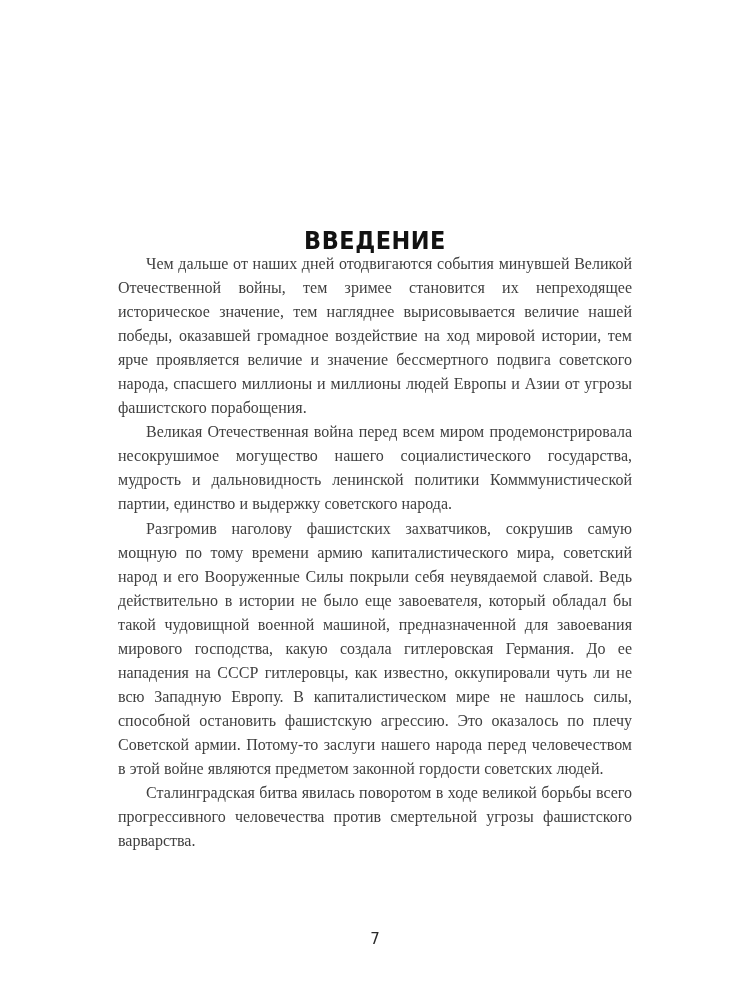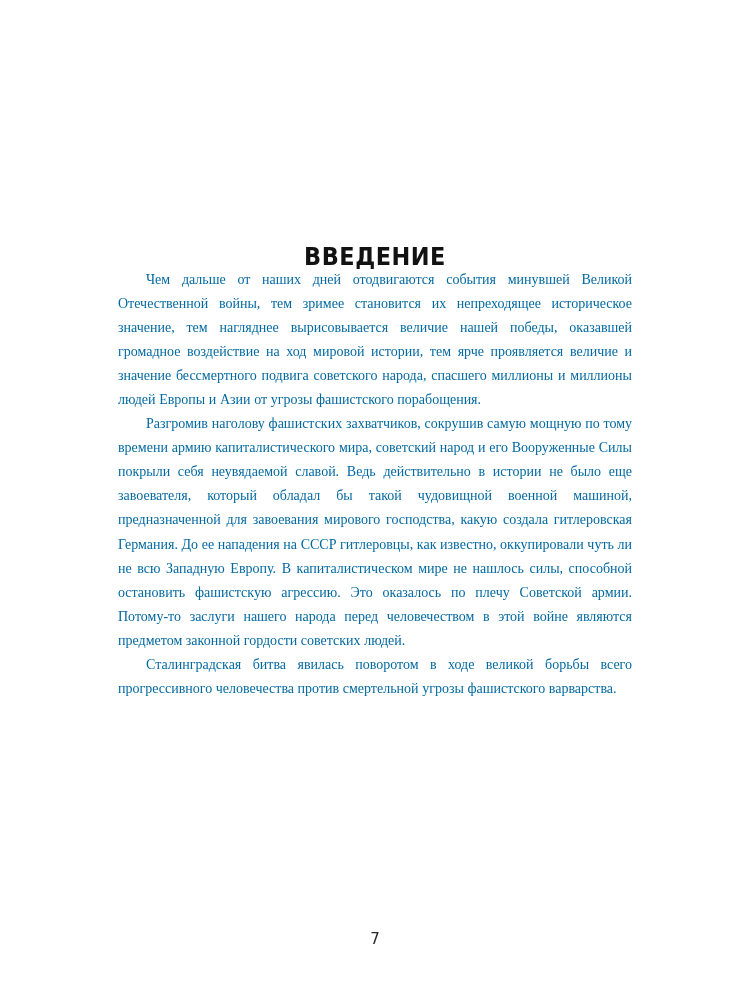--- a/index.html
+++ b/index.html
@@ -24,21 +24,20 @@
     background: #ffffff;
   }
 
   
   .content {
     position: absolute;
     left: 118px;
     top: 0;
     width: 514px;
     height: 776px;
-    margin-top: 16px;
   }
 
   
   .chapter-title {
     position: absolute;
     top: 211px;
     left: 0;
     width: 514px;
     text-align: center;
     font-family: "DejaVu Sans", "Liberation Sans", sans-serif;
@@ -57,23 +56,23 @@
     position: absolute;
     top: 252px;
     left: 0;
     width: 514px;
   }
 
   .para {
     margin: 0;
     text-indent: 28px;
     text-align: justify;
-    font-size: 14px;
+    font-size: 16px;
     line-height: 24.05px;
-    color: #0369a1;
+    color: #404040;
     hyphens: manual;
     -webkit-hyphens: manual;
     word-spacing: 0.1px;
   }
 
   
   .page-number {
     position: absolute;
     top: 932px;
     left: 0;
@@ -89,20 +88,21 @@
 <body>
 
 <div class="page">
 
   <div class="content">
 
     <h1 class="chapter-title">ВВЕДЕНИЕ</h1>
 
     <div class="body-text">
       <p class="para">Чем дальше от наших дней отодвигаются события минувшей Великой Отечественной войны, тем зримее становится их непреходящее историческое значение, тем нагляднее вырисовывается величие нашей победы, оказавшей громадное воздействие на ход мировой истории, тем ярче проявляется величие и значение бессмертного подвига советского народа, спасшего миллионы и миллионы людей Европы и Азии от угрозы фашистского порабощения.</p>
+      <p class="para">Великая Отечественная война перед всем миром продемонстрировала несокрушимое могущество нашего социалистического государства, мудрость и дальновидность ленинской политики Комммунистической партии, единство и выдержку советского народа.</p>
       <p class="para">Разгромив наголову фашистских захватчиков, сокрушив самую мощную по тому времени армию капиталистического мира, советский народ и его Вооруженные Силы покрыли себя неувядаемой славой. Ведь действительно в истории не было еще завоевателя, который обладал бы такой чудовищной военной машиной, предназначенной для завоевания мирового господства, какую создала гитлеровская Германия. До ее нападения на СССР гитлеровцы, как известно, оккупировали чуть ли не всю Западную Европу. В капиталистическом мире не нашлось силы, способной остановить фашистскую агрессию. Это оказалось по плечу Советской армии. Потому-то заслуги нашего народа перед человечеством в этой войне являются предметом законной гордости советских людей.</p>
       <p class="para">Сталинградская битва явилась поворотом в ходе великой борьбы всего прогрессивного человечества против смертельной угрозы фашистского варварства.</p>
 
     </div>
 
   </div>
 
   <div class="page-number">7</div>
 
 </div>

